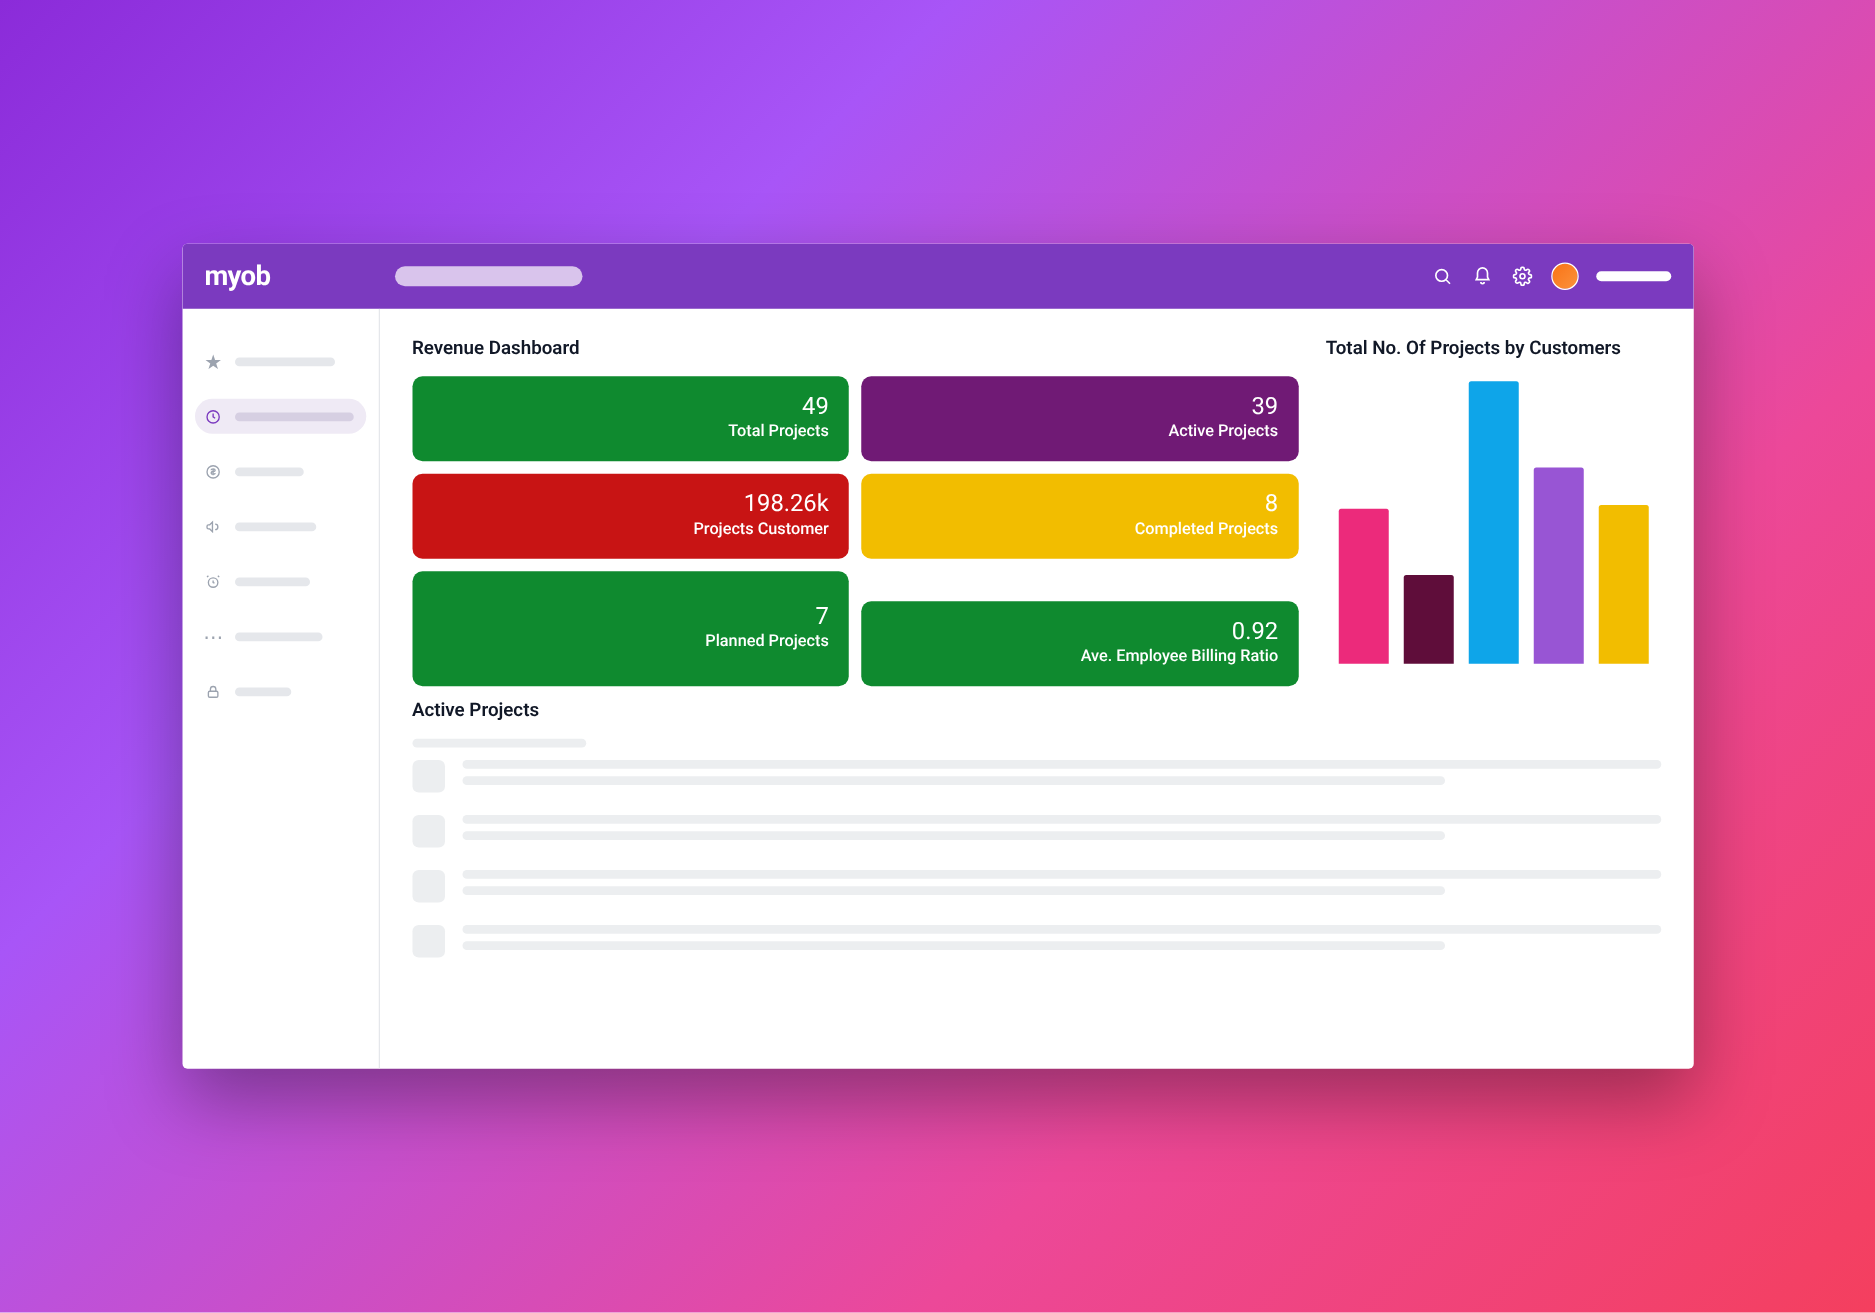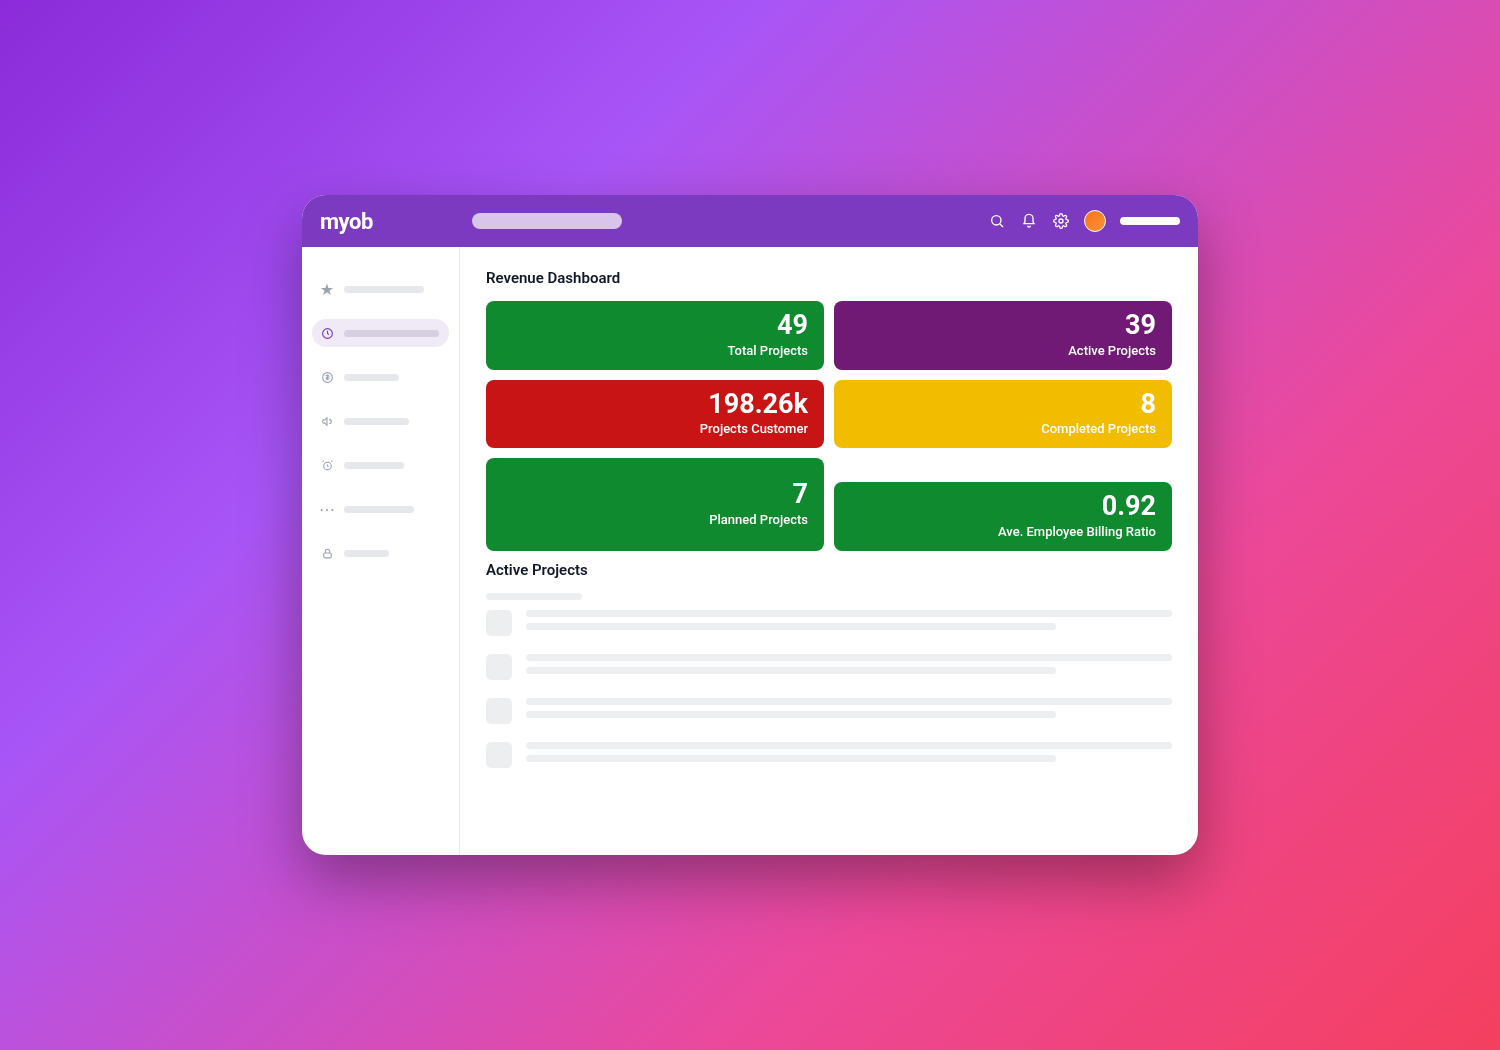--- a/index.html
+++ b/index.html
@@ -6,24 +6,24 @@
   body {
     font-family: -apple-system, BlinkMacSystemFont, "Segoe UI", Roboto, Helvetica, Arial, sans-serif;
     background: linear-gradient(135deg, #8b2bd9 0%, #a855f7 30%, #ec4899 70%, #f43f5e 100%);
     width: 1500px;
     height: 1050px;
     display: flex;
     align-items: center;
     justify-content: center;
   }
   .app-window {
-    width: 896px;
+    width: 1209px;
     height: 660px;
     background: #fff;
-    border-radius: 24px;
+    border-radius: 4px;
     overflow: hidden;
     box-shadow: 0 25px 60px rgba(0,0,0,0.35);
     display: flex;
     flex-direction: column;
   }
   .topbar {
     height: 52px;
     background: #7b3abf;
     display: flex;
     align-items: center;
@@ -99,21 +99,21 @@
     gap: 10px;
   }
   .kpi-card {
     border-radius: 8px;
     padding: 10px 16px 12px;
     color: #fff;
     text-align: right;
     min-height: 68px;
     display:flex;flex-direction:column;justify-content:center;align-items:flex-end;
   }
-  .kpi-value { font-size: 27px; font-weight: 700; line-height:1.1;}
+  .kpi-value { font-size: 19px; font-weight: 400; line-height:1.1;}
   .kpi-label { font-size: 13px; margin-top: 2px; font-weight: 500;}
   .barchart-section { width: 268px; }
   .barchart {
     height: 230px;
     display: flex;
     align-items: flex-end;
     justify-content: center;
     gap: 12px;
     padding-top: 8px;
   }
@@ -246,20 +246,30 @@
               <div class="kpi-card" style="background: rgb(15, 138, 47);">
                 <div class="kpi-value">7</div>
                 <div class="kpi-label">Planned Projects</div>
               </div>
               <div class="kpi-card" style="background: rgb(15, 138, 47); margin-top: 24px;">
                 <div class="kpi-value">0.92</div>
                 <div class="kpi-label">Ave. Employee Billing Ratio</div>
               </div>
             </div>
         </div>
+        <div class="barchart-section">
+          <div class="section-title">Total No. Of Projects by Customers</div>
+          <div class="barchart" id="barchart">
+              <div class="bar" style="height: 123.913px; background: rgb(236, 42, 123);"></div>
+              <div class="bar" style="height: 71.3739px; background: rgb(95, 13, 58);"></div>
+              <div class="bar" style="height: 226.017px; background: rgb(14, 165, 233);"></div>
+              <div class="bar" style="height: 156.626px; background: rgb(152, 85, 212);"></div>
+              <div class="bar" style="height: 126.887px; background: rgb(242, 189, 0);"></div>
+            </div>
+        </div>
       </div>
 
       <div class="row2">
         <div class="active-section">
           <div class="section-title">Active Projects</div>
           <div id="active-list" style="margin-top:6px">
             <div class="list-line title" style="margin-bottom:10px"></div>
           <div class="list-row">
                 <div class="list-thumb"></div>
                 <div class="list-lines">

